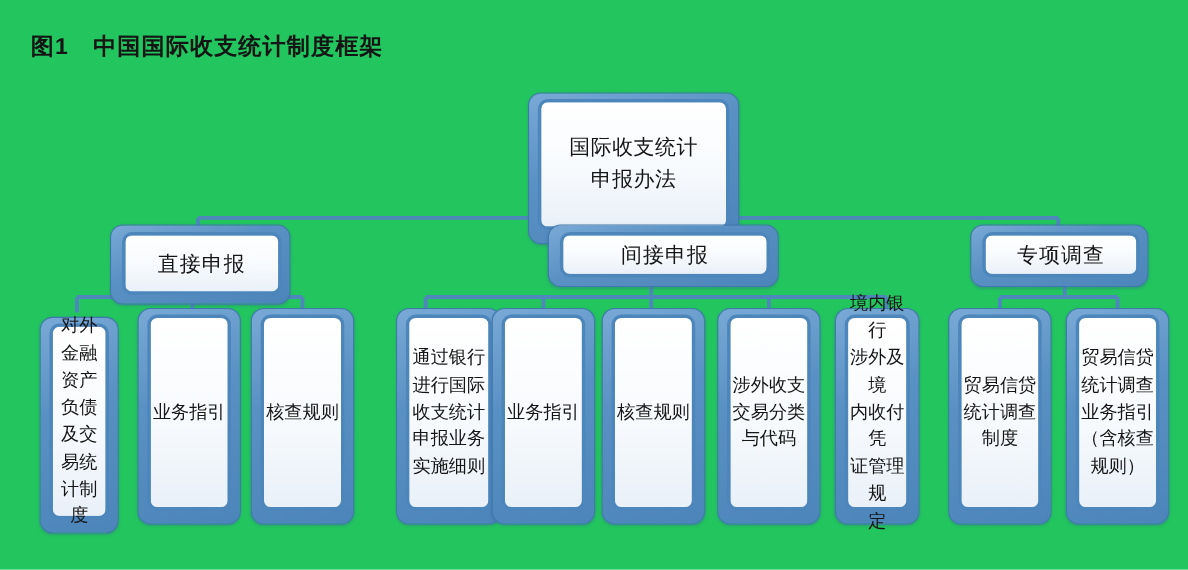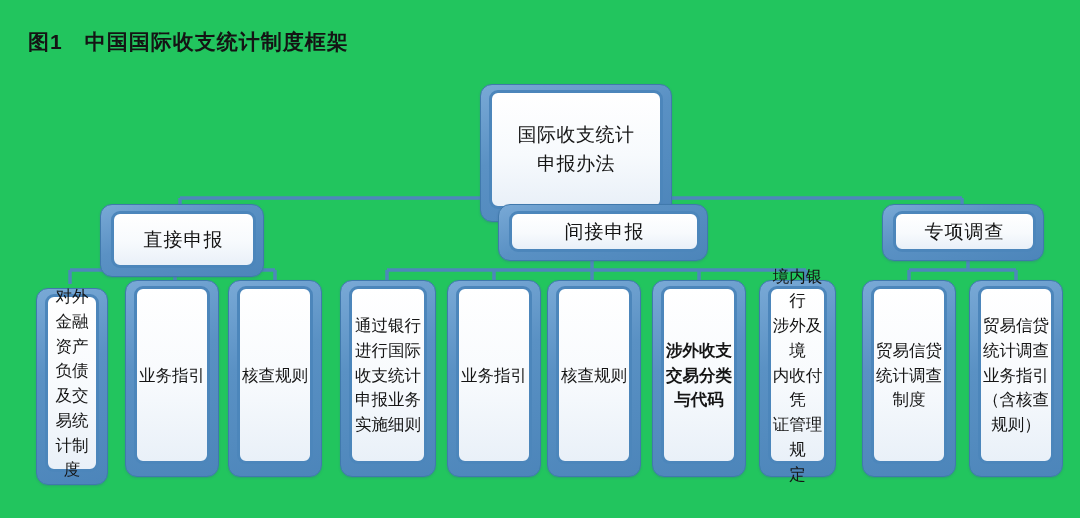--- a/index.html
+++ b/index.html
@@ -99,40 +99,40 @@
   <div class="node leaf" style="left:125px;top:280px;width:94px;height:197px;">
     <div class="backing"></div>
     <div class="front">业务指引</div>
   </div>
 
   <div class="node leaf" style="left:228px;top:280px;width:94px;height:197px;">
     <div class="backing"></div>
     <div class="front">核查规则</div>
   </div>
 
-  <div class="node leaf" style="left:340px;top:280px;width:96px;height:197px;">
+  <div class="node leaf" style="left:360px;top:280px;width:96px;height:197px;">
     <div class="backing"></div>
     <div class="front">通过银行
 进行国际
 收支统计
 申报业务
 实施细则</div>
   </div>
 
   <div class="node leaf" style="left:447px;top:280px;width:94px;height:197px;">
     <div class="backing"></div>
     <div class="front">业务指引</div>
   </div>
 
   <div class="node leaf" style="left:547px;top:280px;width:94px;height:197px;">
     <div class="backing"></div>
     <div class="front">核查规则</div>
   </div>
 
-  <div class="node leaf" style="left:652px;top:280px;width:94px;height:197px;font-weight:bold;">
+  <div class="node leaf" style="left:652px;top:280px;width:94px;height:197px;">
     <div class="backing"></div>
     <div class="front">涉外收支
 交易分类
 与代码</div>
   </div>
 
   <div class="node leaf" style="left:759px;top:280px;width:77px;height:197px;">
     <div class="backing"></div>
     <div class="front">境内银行
 涉外及境

